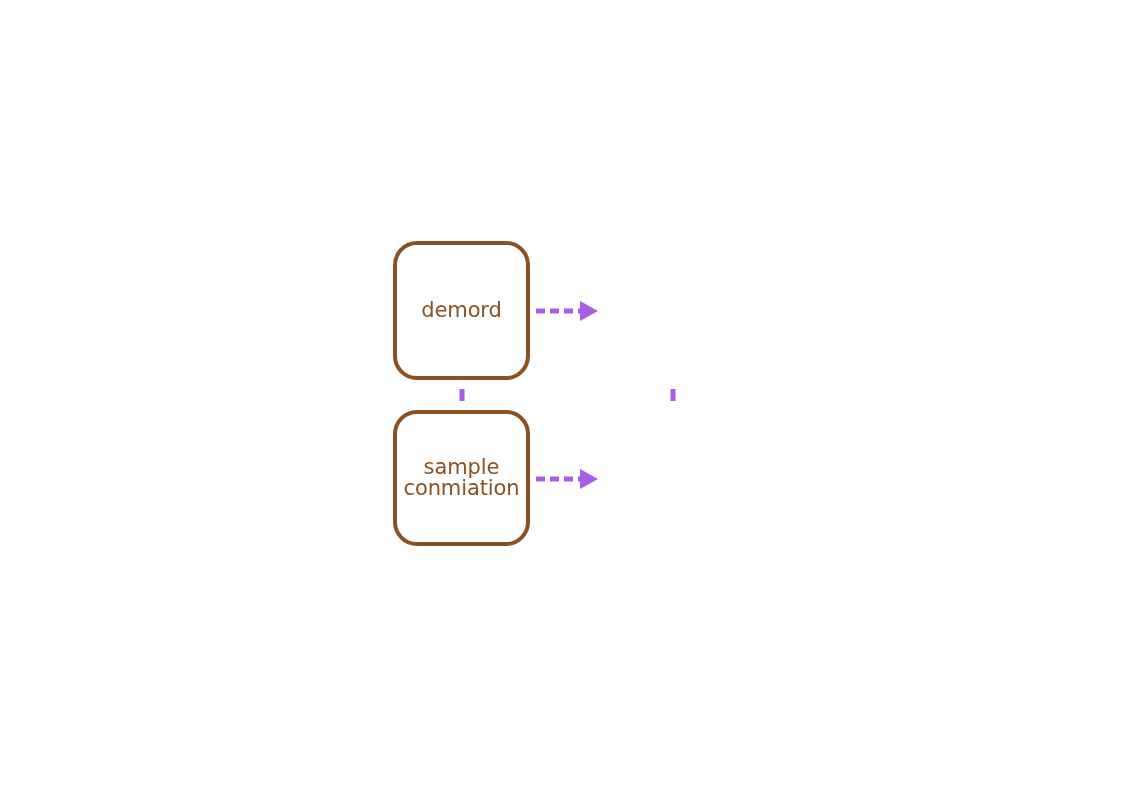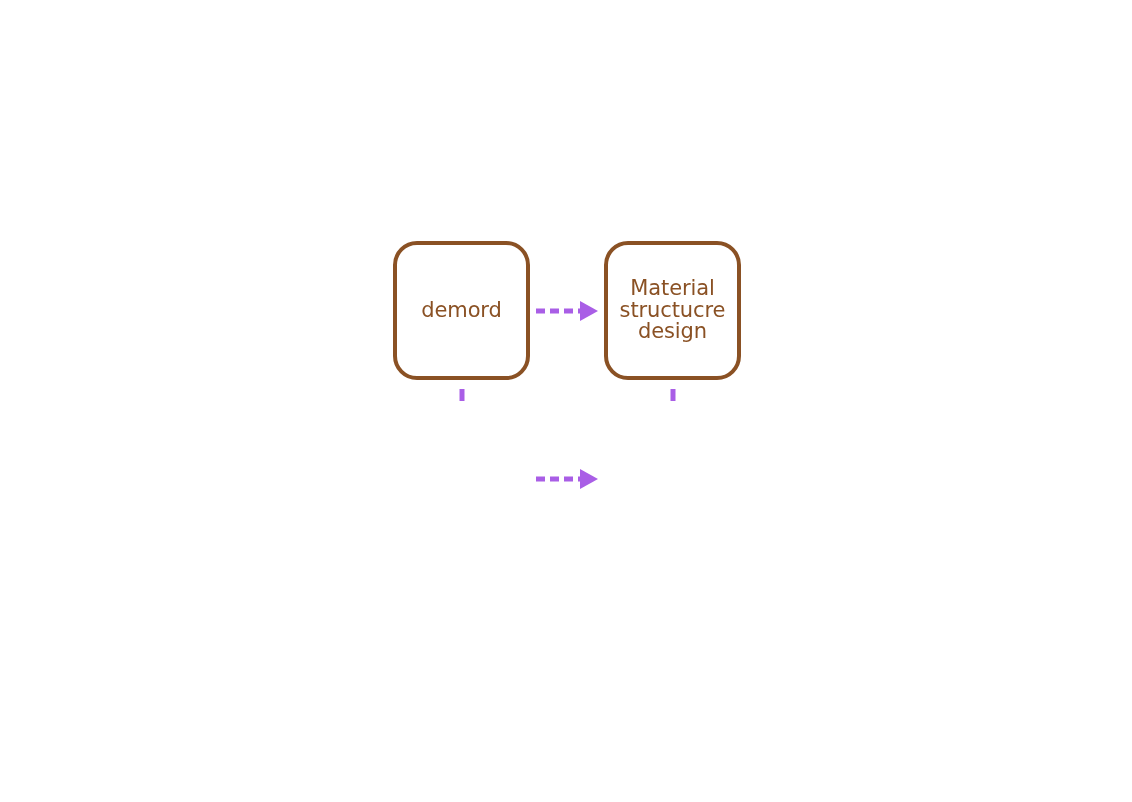--- a/index.html
+++ b/index.html
@@ -58,26 +58,25 @@
 </style>
 </head>
 <body>
 
 <div id="canvas">
 
   <div class="node" id="node-demord">
     <span class="node-label">demord</span>
   </div>
 
-  <div class="node" id="node-material">
-    <span class="node-label">Material
-structucre
-design</span>
+
+  <div class="node" id="node-sample">
+    <span class="node-label">sample
+conmiation</span>
   </div>
-
 
 
   <div class="connector" id="edge-demord-material">
     <svg width="76" height="30" viewBox="0 0 76 30" xmlns="http://www.w3.org/2000/svg">
       <line x1="6" y1="15" x2="50" y2="15" stroke="#a95ee6" stroke-width="5" stroke-linecap="butt" stroke-dasharray="9 5"></line>
       <polygon points="50,5 68,15 50,25" fill="#a95ee6"></polygon>
     </svg>
   </div>
 
   <div class="connector" id="edge-sample-batch">

